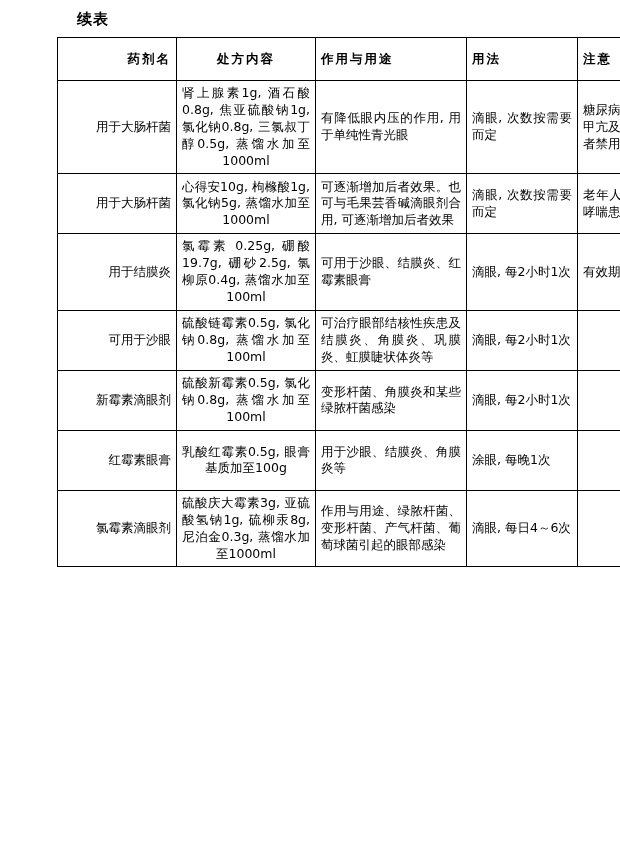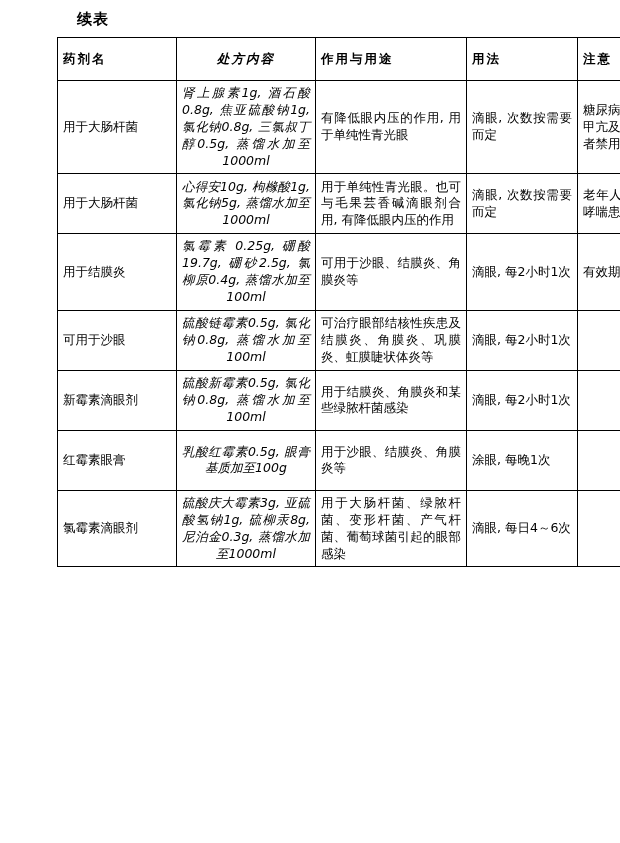--- a/index.html
+++ b/index.html
@@ -45,29 +45,28 @@
   thead th {
     text-align: center;
     font-weight: bold;
     font-size: 13.5px;
     letter-spacing: 2px;
     height: 34px;
     padding: 2px 4px;
   }
   .c-name {
     width: 108px;
-    text-align: left;
+    text-align: right;
     font-size: 13px;
   }
   .c-recipe {
     width: 128px;
     text-align: justify;
     text-align-last: center;
     font-size: 12.5px;
-    font-style: italic;
   }
   .c-use {
     width: 140px;
     text-align: justify;
     font-size: 12.5px;
   }
   .c-method {
     width: 100px;
     text-align: justify;
     font-size: 12.5px;
@@ -102,55 +101,55 @@
       <tr>
         <td class="c-name">用于大肠杆菌</td>
         <td class="c-recipe">肾上腺素1g, 酒石酸0.8g, 焦亚硫酸钠1g, 氯化钠0.8g, 三氯叔丁醇0.5g, 蒸馏水加至1000ml</td>
         <td class="c-use">有降低眼内压的作用, 用于单纯性青光眼</td>
         <td class="c-method">滴眼, 次数按需要而定</td>
         <td class="c-note">糖尿病、心脏病、甲亢及血压过高患者禁用</td>
       </tr>
       <tr>
         <td class="c-name">用于大肠杆菌</td>
         <td class="c-recipe">心得安10g, 枸橼酸1g, 氯化钠5g, 蒸馏水加至1000ml</td>
-        <td class="c-use">用于单纯性青光眼。也可与毛果芸香碱滴眼剂合用, 有降低眼内压的作用</td>
+        <td class="c-use">可逐渐增加后者效果。也可与毛果芸香碱滴眼剂合用, 可逐渐增加后者效果</td>
         <td class="c-method">滴眼, 次数按需要而定</td>
         <td class="c-note">老年人, 心率慢或哮喘患者忌用</td>
       </tr>
       <tr>
         <td class="c-name">用于结膜炎</td>
         <td class="c-recipe">氯霉素 0.25g, 硼酸19.7g, 硼砂2.5g, 氯柳原0.4g, 蒸馏水加至100ml</td>
-        <td class="c-use">可用于沙眼、结膜炎、角膜炎等</td>
+        <td class="c-use">可用于沙眼、结膜炎、红霉素眼膏</td>
         <td class="c-method">滴眼, 每2小时1次</td>
         <td class="c-note">有效期2年</td>
       </tr>
       <tr>
         <td class="c-name">可用于沙眼</td>
         <td class="c-recipe">硫酸链霉素0.5g, 氯化钠0.8g, 蒸馏水加至100ml</td>
         <td class="c-use">可治疗眼部结核性疾患及结膜炎、角膜炎、巩膜炎、虹膜睫状体炎等</td>
         <td class="c-method">滴眼, 每2小时1次</td>
         <td class="c-note"></td>
       </tr>
       <tr>
         <td class="c-name">新霉素滴眼剂</td>
         <td class="c-recipe">硫酸新霉素0.5g, 氯化钠0.8g, 蒸馏水加至100ml</td>
-        <td class="c-use">用于结膜炎、角膜炎和某些绿脓杆菌感染</td>
+        <td class="c-use">变形杆菌、角膜炎和某些绿脓杆菌感染</td>
         <td class="c-method">滴眼, 每2小时1次</td>
         <td class="c-note"></td>
       </tr>
       <tr>
         <td class="c-name">红霉素眼膏</td>
         <td class="c-recipe">乳酸红霉素0.5g, 眼膏基质加至100g</td>
         <td class="c-use">用于沙眼、结膜炎、角膜炎等</td>
         <td class="c-method">涂眼, 每晚1次</td>
         <td class="c-note"></td>
       </tr>
       <tr>
         <td class="c-name">氯霉素滴眼剂</td>
         <td class="c-recipe">硫酸庆大霉素3g, 亚硫酸氢钠1g, 硫柳汞8g, 尼泊金0.3g, 蒸馏水加至1000ml</td>
-        <td class="c-use">用于大肠杆菌、绿脓杆菌、变形杆菌、产气杆菌、葡萄球菌引起的眼部感染</td>
+        <td class="c-use">作用与用途、绿脓杆菌、变形杆菌、产气杆菌、葡萄球菌引起的眼部感染</td>
         <td class="c-method">滴眼, 每日4～6次</td>
         <td class="c-note"></td>
       </tr>
     </tbody>
   </table>
 
 </div>
 
 </body></html>

